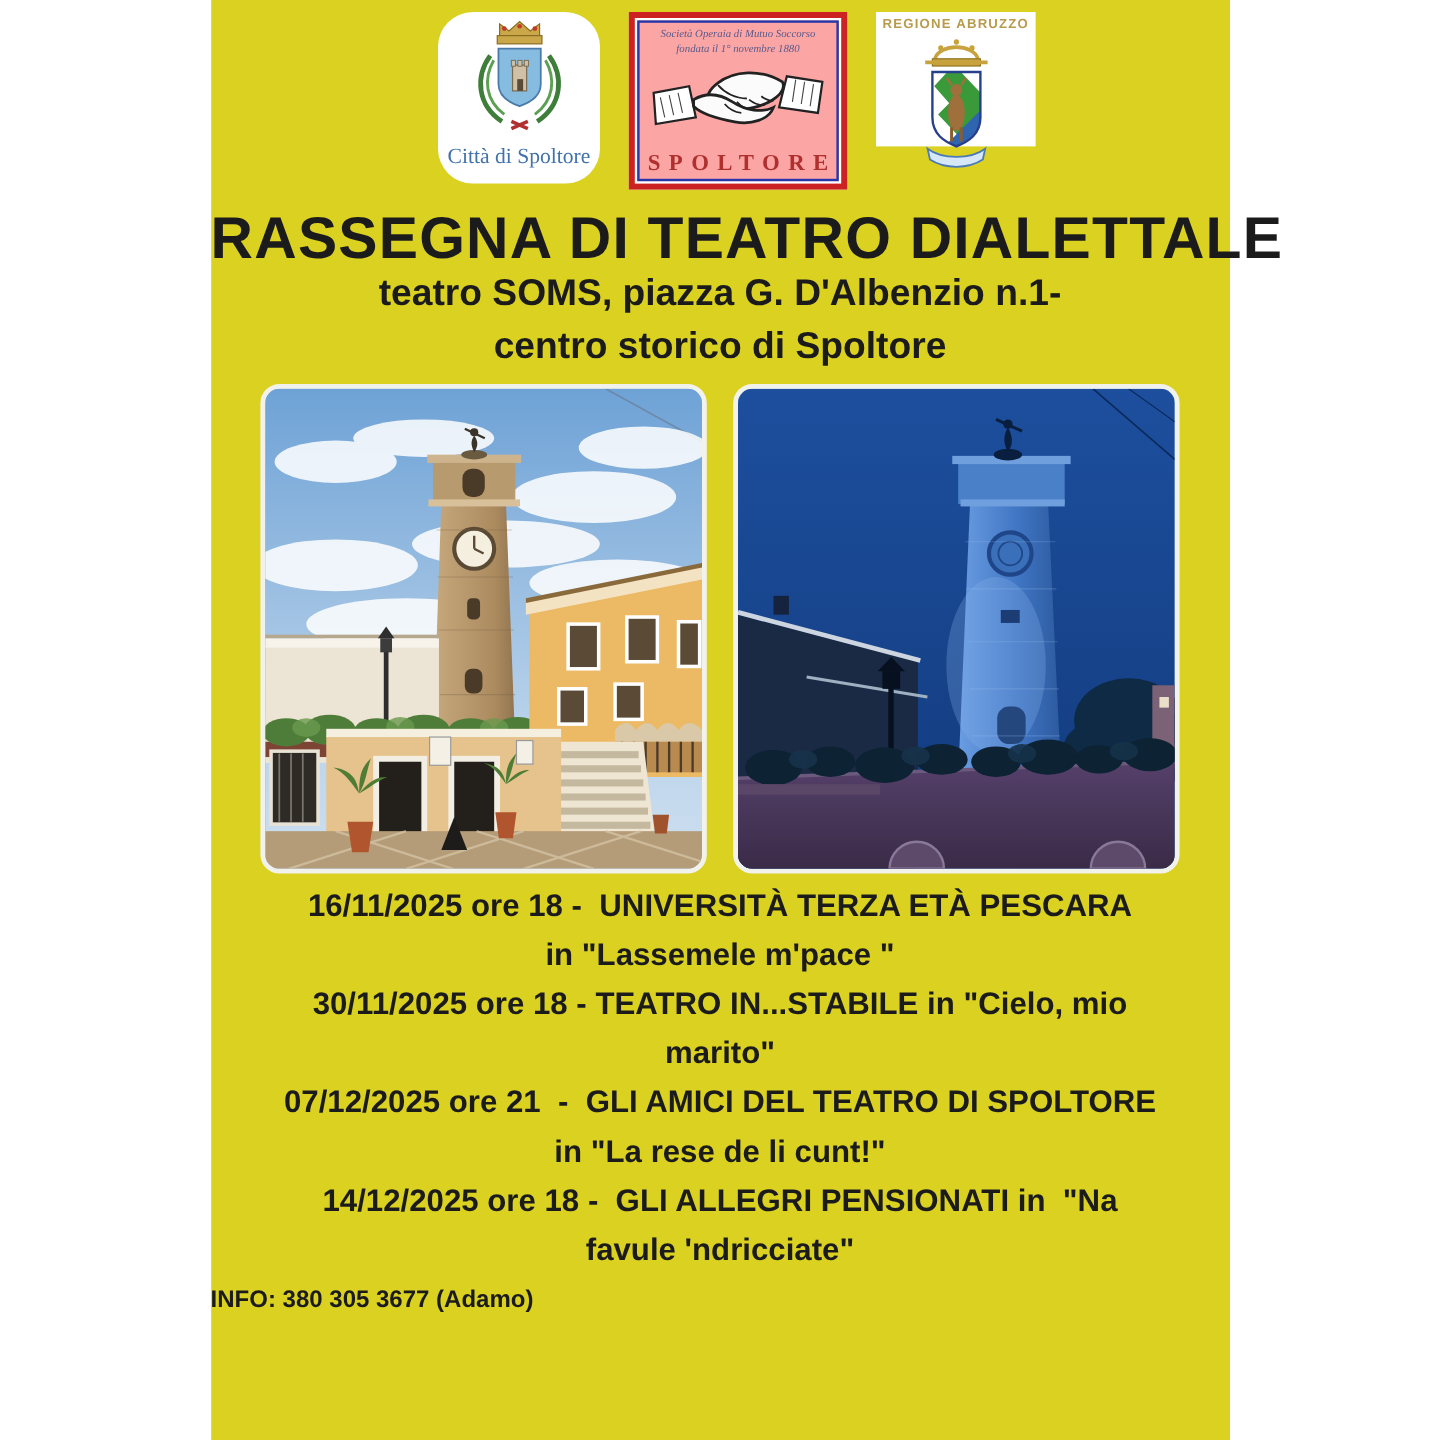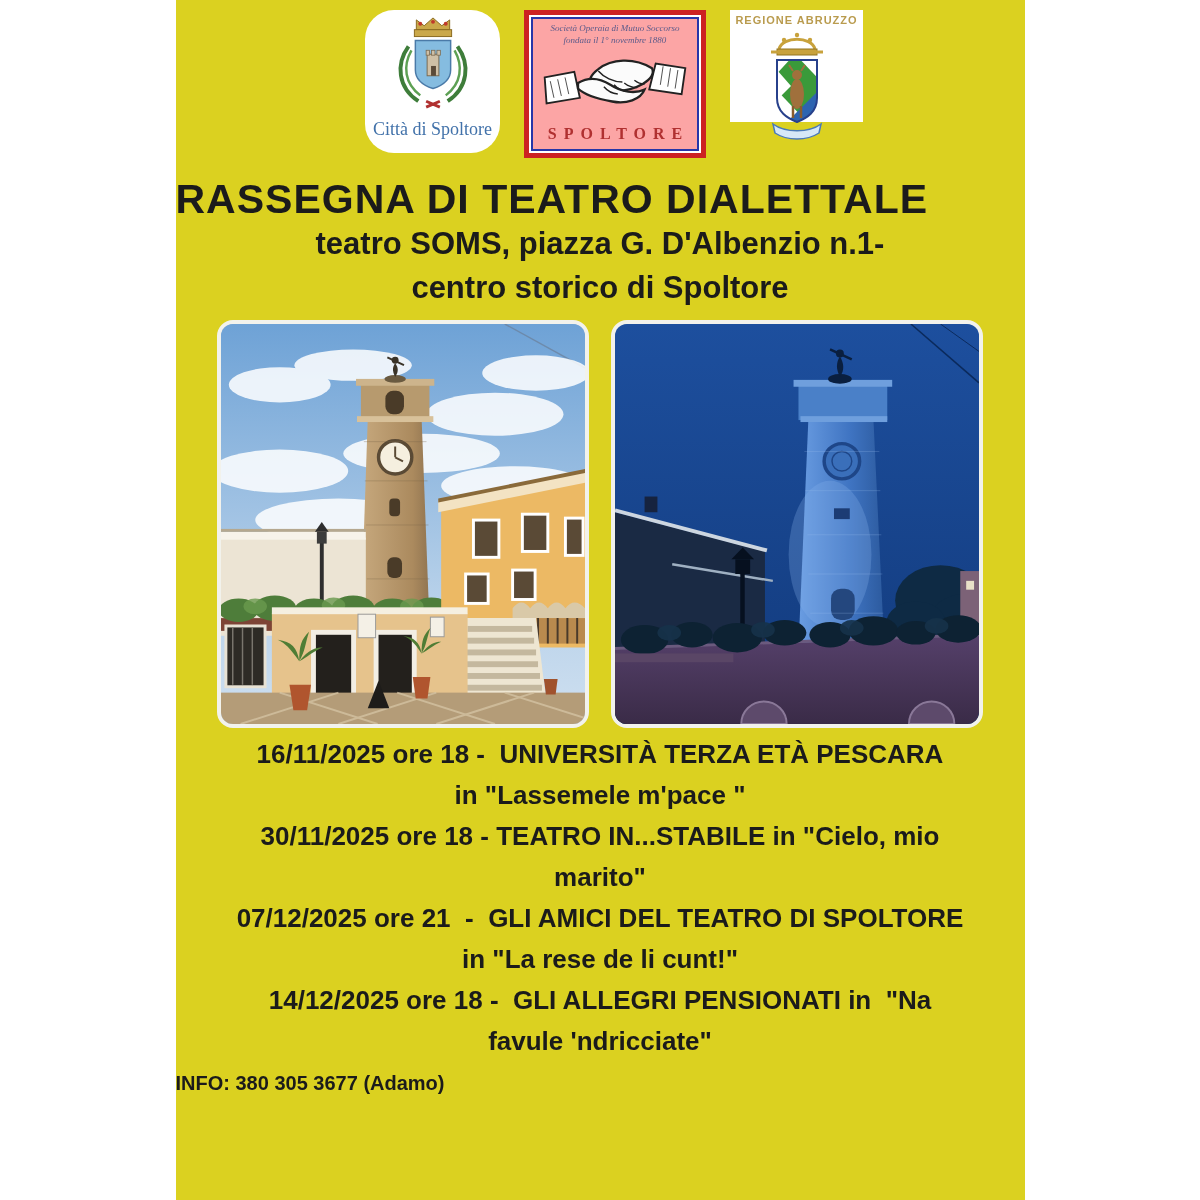--- a/index.html
+++ b/index.html
@@ -10,25 +10,25 @@
     font-family:"Liberation Sans", sans-serif;color:#1b1b1b;
   }
   
   .logos{display:flex;justify-content:center;align-items:flex-start;gap:24px;height:150px;padding-left:28px;}
   .logo-card{background:#ffffff;box-sizing:border-box;}
   .logo-citta{width:135px;height:143px;display:flex;flex-direction:column;align-items:center;justify-content:flex-start;padding-top:5px;border-radius:29px;}
   .logo-citta .caption{font-family:"Liberation Serif", serif;font-size:18px;color:#4272aa;margin-top:2px;white-space:nowrap;}
   .logo-soms{width:182px;height:148px;border:5px solid #cc2222;padding:2px;}
   .logo-soms .inner{border:2px solid #2736a8;height:100%;box-sizing:border-box;display:flex;flex-direction:column;align-items:center;justify-content:flex-start;padding-top:4px;background:#fca5a5;}
   .logo-soms .tiny{font-family:"Liberation Serif", serif;font-style:italic;font-size:9px;line-height:1.3;color:#5a5a8a;text-align:center;white-space:nowrap;}
-  .logo-soms .caption{font-family:"Liberation Serif", serif;font-weight:bold;font-size:16px;letter-spacing:7px;color:#b03030;padding-left:7px;margin-top:1px;}
+  .logo-soms .caption{font-family:"Liberation Serif", serif;font-weight:bold;font-size:19px;letter-spacing:7px;color:#b03030;padding-left:7px;margin-top:1px;}
   .logo-abruzzo{width:133px;height:112px;display:flex;flex-direction:column;align-items:center;padding-top:4px;}
   .logo-abruzzo .caption{font-size:11px;font-weight:bold;letter-spacing:1px;color:#b99b4e;white-space:nowrap;}
   
-  .title{text-align:left;font-size:41px;font-weight:bold;letter-spacing:1px;margin-top:16px;line-height:46px;white-space:pre;}
+  .title{text-align:center;font-size:49px;font-weight:bold;letter-spacing:1px;margin-top:16px;line-height:46px;white-space:pre;}
   .subtitle{text-align:center;font-size:31px;font-weight:bold;line-height:44px;white-space:pre;}
   
   .photos{display:flex;justify-content:center;gap:22px;margin-top:10px;}
   .photo{width:372px;height:408px;border:4px solid #f2f2ec;border-radius:16px;box-sizing:border-box;overflow:hidden;background:#9db8d8;}
   .photo svg{display:block;width:100%;height:100%;}
   
   .events{margin-top:6px;text-align:center;font-weight:bold;font-size:26px;line-height:41px;}
   .event-line{white-space:pre;}
   .info{text-align:left;font-weight:bold;font-size:20px;line-height:38px;margin-top:2px;white-space:pre;}
 </style>

